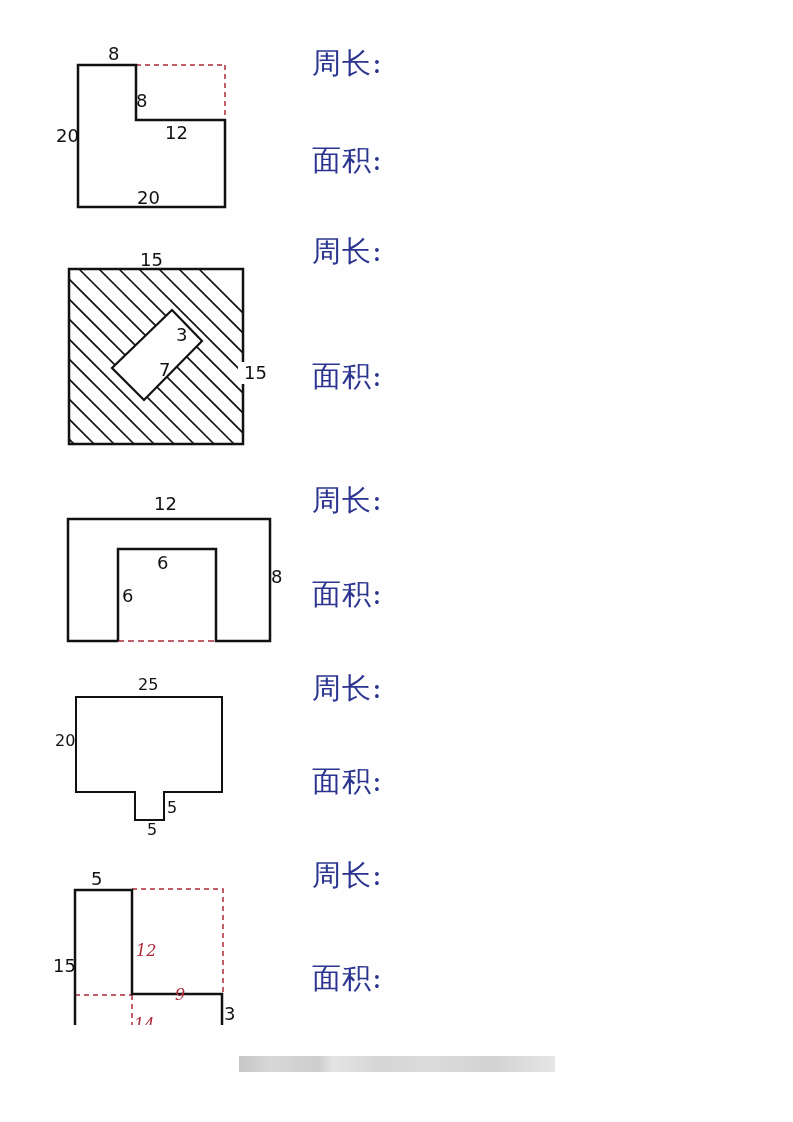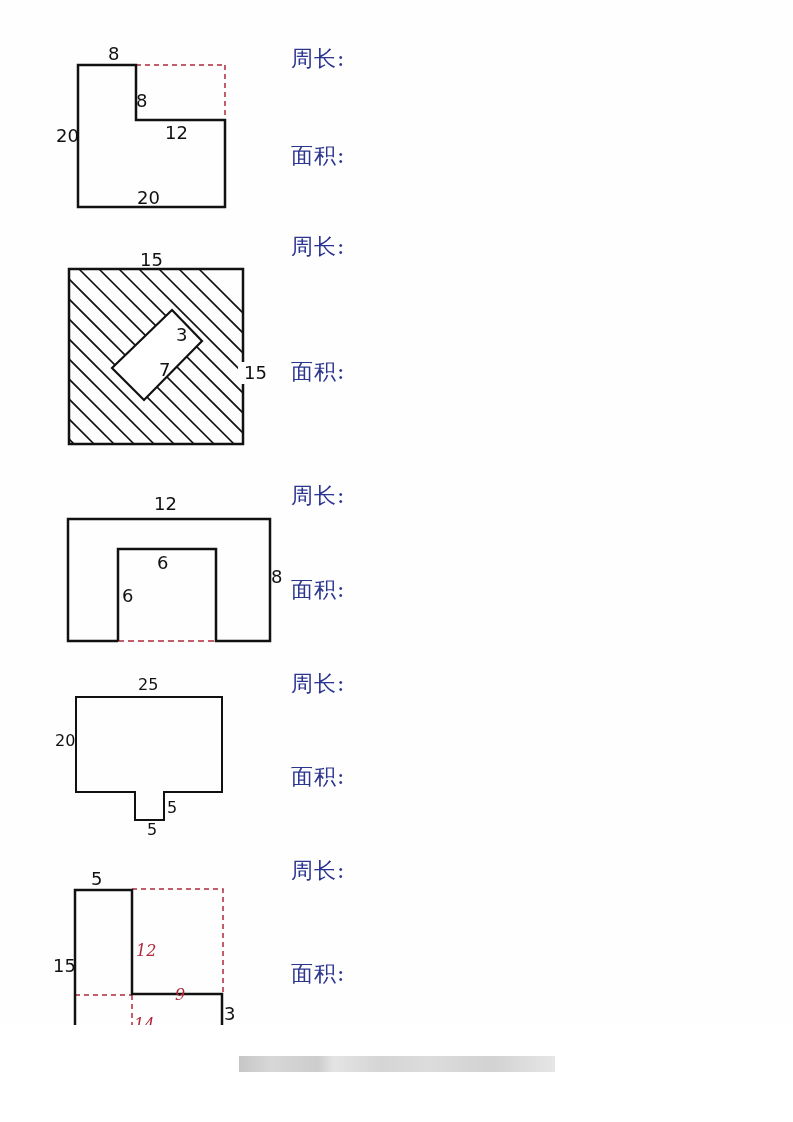--- a/index.html
+++ b/index.html
@@ -3,21 +3,21 @@
 <meta charset="utf-8">
 <style>
   html, body { margin: 0; padding: 0; }
   body {
     width: 793px; height: 1122px; background: #ffffff; position: relative; overflow: hidden;
     font-family: "DejaVu Sans", sans-serif;
   }
   .page { position: absolute; left: 0; top: 0; width: 793px; height: 1025px; background: #fefefe; }
   svg.fig { position: absolute; left: 0; top: 0; }
   .lbl {
-    position: absolute; left: 291px; font-size: 22px; color: #2b3590;
+    position: absolute; left: 312px; font-size: 29px; color: #2b3590;
     font-family: "DejaVu Serif", serif; letter-spacing: 1px;
   }
   .footer-blur {
     position: absolute; left: 239px; top: 1056px; width: 316px; height: 16px;
     background: linear-gradient(90deg, #c6c6c6 0%, #d7d7d7 10%, #cdcdcd 25%, #e4e4e4 30%, #d5d5d5 45%, #dcdcdc 60%, #d2d2d2 80%, #e6e6e6 100%);
     filter: blur(0.6px);
   }
   .num { font-family: "DejaVu Sans", sans-serif; font-size: 18px; fill: #111; }
   .red { font-family: "DejaVu Serif", serif; font-style: italic; font-size: 16px; fill: #b0283a; }
 </style>

